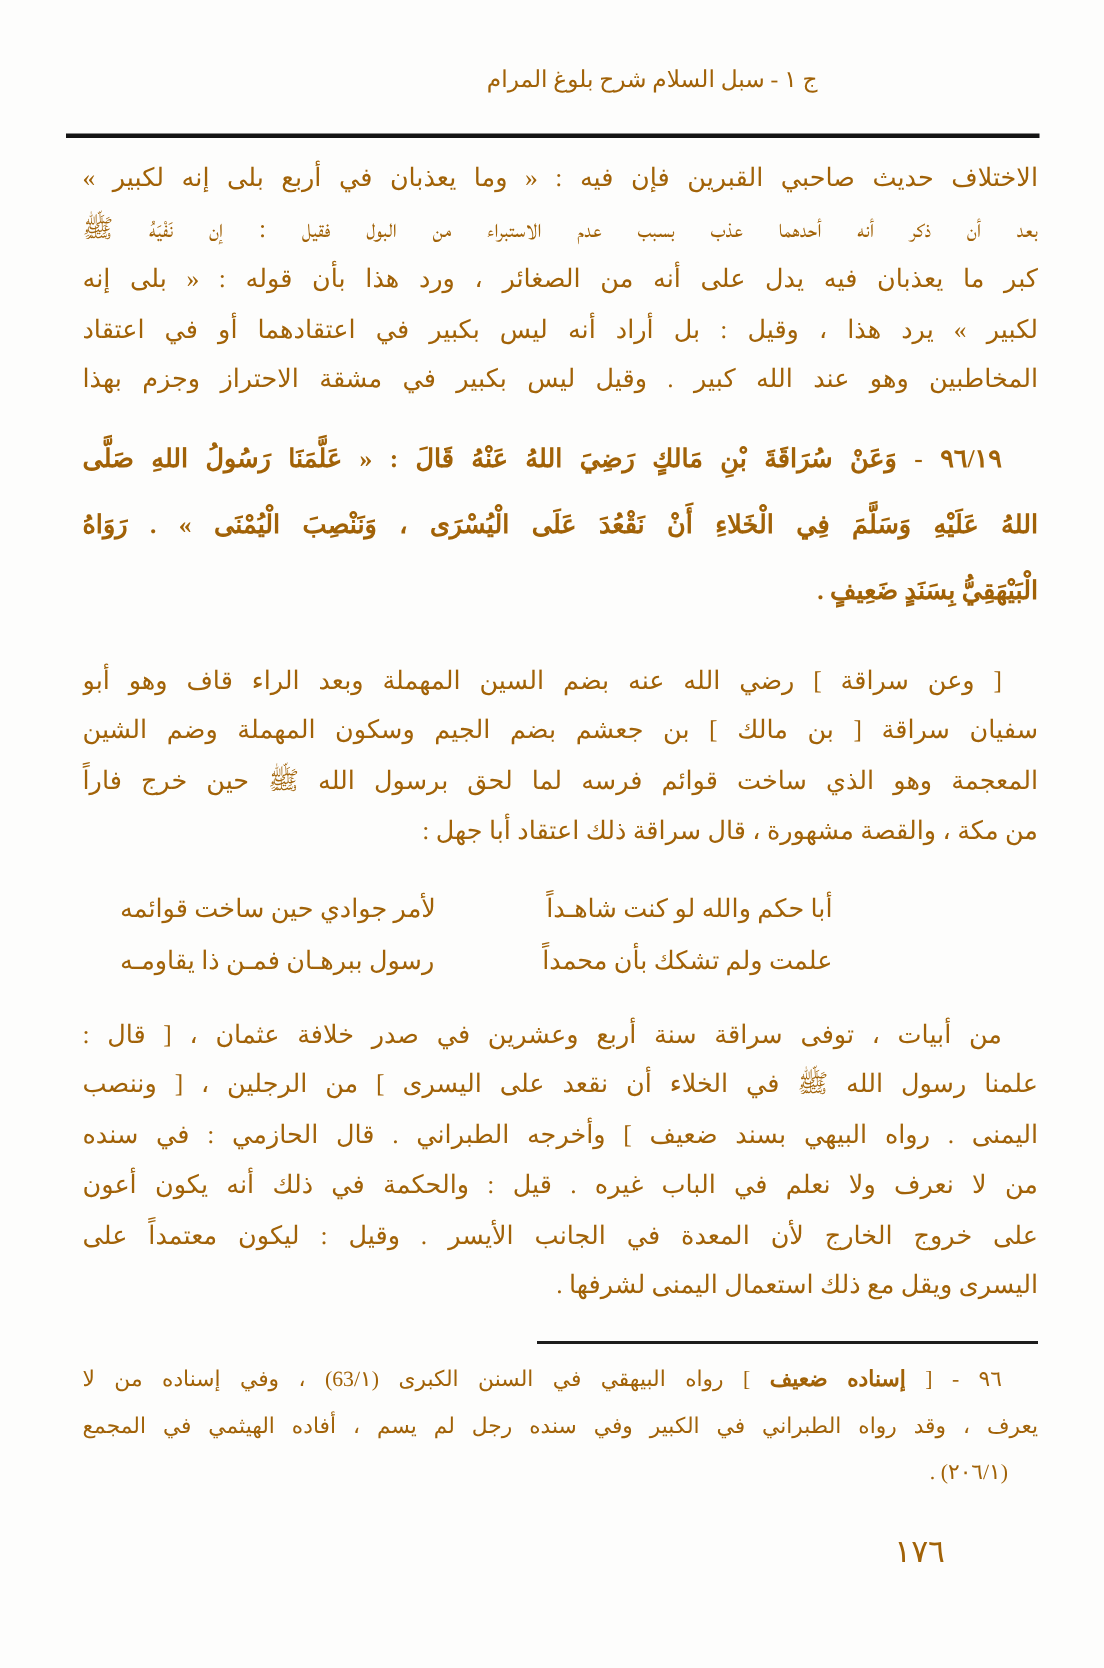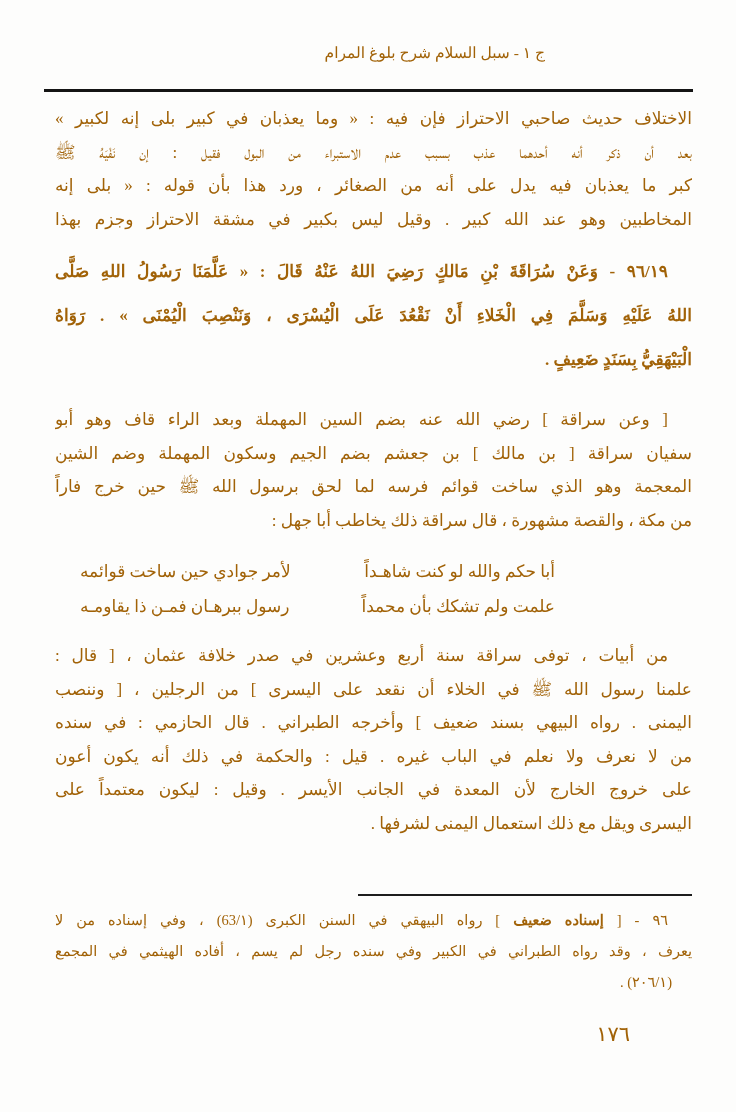--- a/index.html
+++ b/index.html
@@ -98,37 +98,38 @@
 <body>
 
 <div class="page">
 
   <div class="header-title">ج ١ - سبل السلام شرح بلوغ المرام</div>
   <div class="header-rule"></div>
 
   <div class="column">
 
     <div class="para">
-      <div class="ln">الاختلاف حديث صاحبي الاحتراز فإن فيه : « وما يعذبان في كبير بلى إنه لكبير »</div>
+      <div class="ln">الاختلاف حديث صاحبي القبرين فإن فيه : « وما يعذبان في أربع بلى إنه لكبير »</div>
       <div class="ln">بعد أن ذكر أنه أحدهما عذب بسبب عدم الاستبراء من البول فقيل : إن نَفْيَهُ ﷺ</div>
       <div class="ln">كبر ما يعذبان فيه يدل على أنه من الصغائر ، ورد هذا بأن قوله : « بلى إنه</div>
+      <div class="ln">لكبير » يرد هذا ، وقيل : بل أراد أنه ليس بكبير في اعتقادهما أو في اعتقاد</div>
       <div class="ln">المخاطبين وهو عند الله كبير . وقيل ليس بكبير في مشقة الاحتراز وجزم بهذا</div>
     </div>
 
     <div class="para hadith">
       <div class="ln ind">٩٦/١٩ - وَعَنْ سُرَاقَةَ بْنِ مَالكٍ رَضِيَ اللهُ عَنْهُ قَالَ : « عَلَّمَنَا رَسُولُ اللهِ صَلَّى</div>
       <div class="ln">اللهُ عَلَيْهِ وَسَلَّمَ فِي الْخَلاءِ أَنْ نَقْعُدَ عَلَى الْيُسْرَى ، وَنَنْصِبَ الْيُمْنَى » . رَوَاهُ</div>
       <div class="ln end">الْبَيْهَقِيُّ بِسَنَدٍ ضَعِيفٍ .</div>
     </div>
 
     <div class="para commentary">
       <div class="ln ind">[ وعن سراقة ] رضي الله عنه بضم السين المهملة وبعد الراء قاف وهو أبو</div>
       <div class="ln">سفيان سراقة [ بن مالك ] بن جعشم بضم الجيم وسكون المهملة وضم الشين</div>
       <div class="ln">المعجمة وهو الذي ساخت قوائم فرسه لما لحق برسول الله ﷺ حين خرج فاراً</div>
-      <div class="ln end">من مكة ، والقصة مشهورة ، قال سراقة ذلك يخاطب أبا جهل :</div>
+      <div class="ln end">من مكة ، والقصة مشهورة ، قال سراقة ذلك اعتقاد أبا جهل :</div>
     </div>
 
     <div class="verses">
       <div class="verse-row">
         <span>أبا حكم والله لو كنت شاهـداً</span>
         <span>لأمر جوادي حين ساخت قوائمه</span>
       </div>
       <div class="verse-row">
         <span>علمت ولم تشكك بأن محمداً</span>
         <span>رسول ببرهـان فمـن ذا يقاومـه</span>

